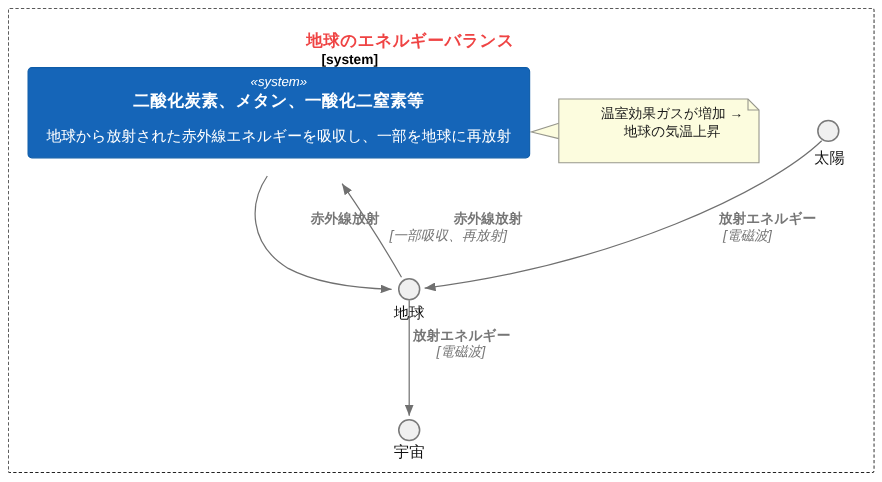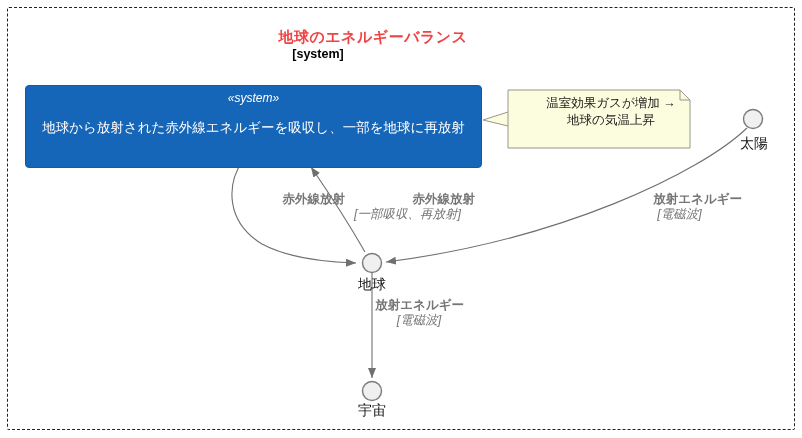--- a/index.html
+++ b/index.html
@@ -15,21 +15,21 @@
   }
   .title{
     left:0;top:28px;width:746px;text-align:center;
     font-size:15px;font-weight:bold;color:#ef4444;letter-spacing:.5px;
   }
   .subtitle{
     left:0;top:47px;width:636px;text-align:center;
     font-size:12.5px;font-weight:bold;color:#000;
   }
   .sysbox{
-    left:25px;top:85px;width:457px;height:83px;box-sizing:border-box;
+    left:25px;top:61px;width:457px;height:83px;box-sizing:border-box;
     background:var(--accent);border:1px solid var(--accentBorder);
     border-radius:4px;color:#fff;text-align:center;
   }
   .sysbox .stereo{font-size:12px;font-style:italic;margin-top:5px;}
   .sysbox .name{font-size:15px;font-weight:bold;margin-top:1px;letter-spacing:.5px;}
   .sysbox .desc{font-size:13.5px;margin-top:14px;}
   svg.layer{left:0;top:0;}
   .edgepath{fill:none;stroke:var(--edge);stroke-width:1.1;}
   .node-circle{fill:var(--nodeFill);stroke:var(--nodeStroke);stroke-width:1.4;}
   .note-shape{fill:var(--noteBg);stroke:var(--noteBorder);stroke-width:1;}
@@ -74,20 +74,21 @@
   <polygon class="note-shape" points="508,90 680,90 690,100 690,148 508,148"></polygon>
   <polyline class="note-fold" points="680,90 680,100 690,100"></polyline>
 
   <circle class="node-circle" cx="753" cy="119" r="9.5"></circle>
   <circle class="node-circle" cx="372" cy="263" r="9.5"></circle>
   <circle class="node-circle" cx="372" cy="391" r="9.5"></circle>
 </svg>
 
 <div class="abs sysbox">
   <div class="stereo">«system»</div>
+  <div class="name">二酸化炭素、メタン、一酸化二窒素等</div>
   <div class="desc">地球から放射された赤外線エネルギーを吸収し、一部を地球に再放射</div>
 </div>
 
 <div class="abs note-text">
   <div>温室効果ガスが増加 →</div>
   <div>地球の気温上昇</div>
 </div>
 
 <div class="abs elabel" style="left:230px;top:192px;width:115px">
   <div class="ename">赤外線放射</div>

